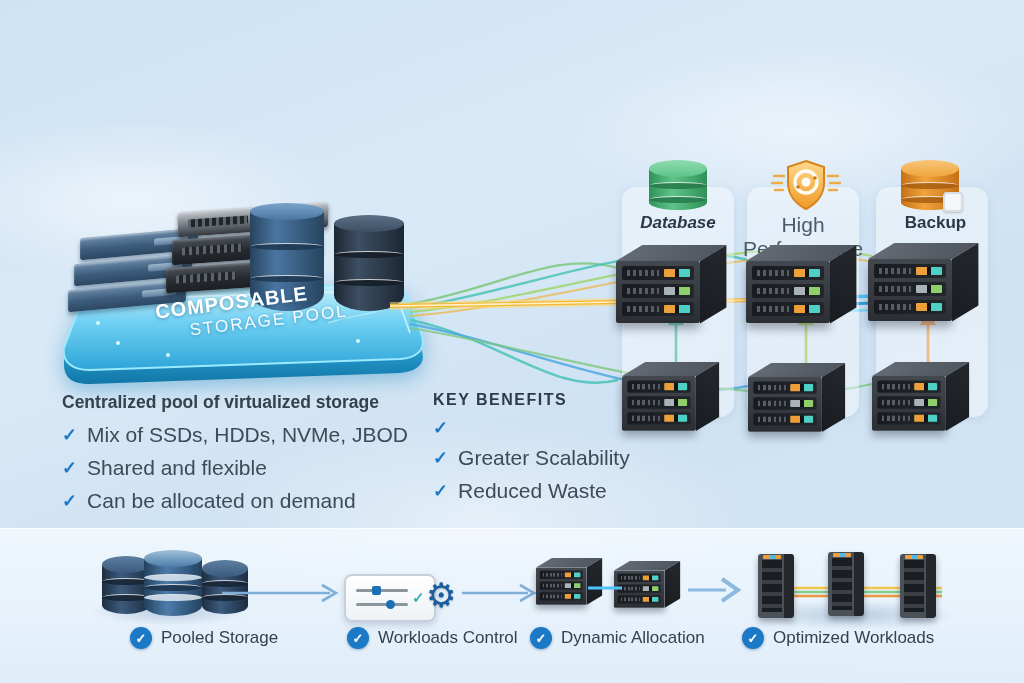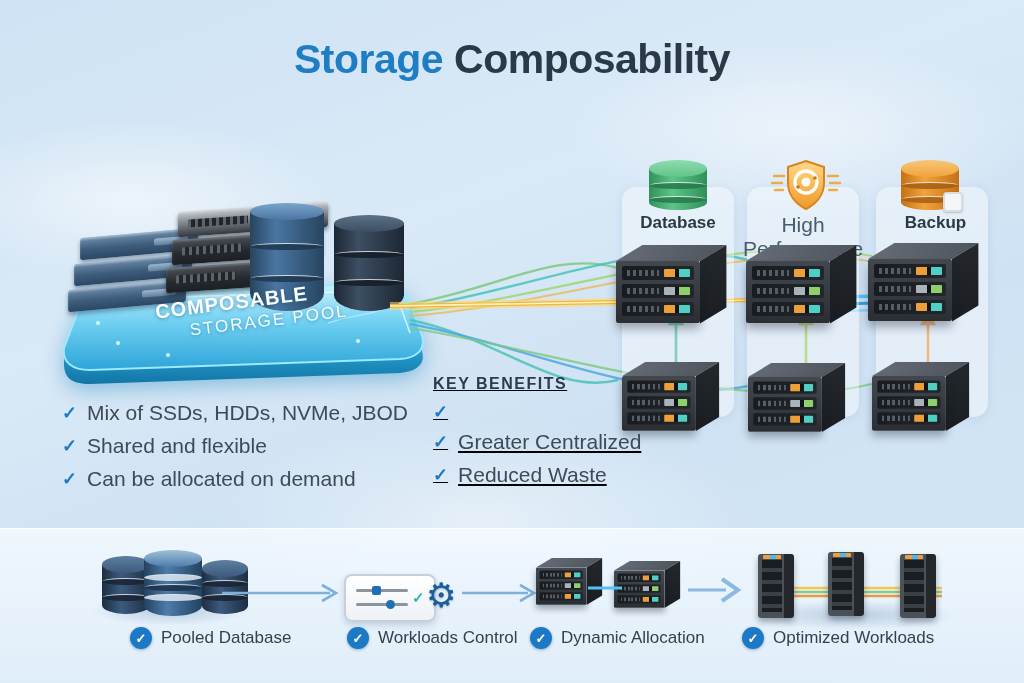--- a/index.html
+++ b/index.html
@@ -111,23 +111,20 @@
 </style>
 </head>
 <body>
 
 <div id="canvas">
 
   <div class="cloud" style="left:-80px;top:120px;width:420px;height:160px;background:radial-gradient(ellipse,rgba(255,255,255,.55),rgba(255,255,255,0) 70%);"></div>
   <div class="cloud" style="left:560px;top:40px;width:480px;height:180px;background:radial-gradient(ellipse,rgba(255,255,255,.5),rgba(255,255,255,0) 70%);"></div>
   <div class="cloud" style="left:200px;top:420px;width:560px;height:200px;background:radial-gradient(ellipse,rgba(255,255,255,.45),rgba(255,255,255,0) 70%);"></div>
 
-  <div class="title">
-    <span class="accent">Storage</span><span> Composability</span>
-  </div>
 
 
   <div class="pool-wrap">
     <svg class="pool-svg" width="420" height="150" viewBox="0 0 420 150">
       <defs>
         <linearGradient id="platTop" x1="0" y1="0" x2="0" y2="1">
           <stop offset="0" stop-color="#c9f0fd"></stop>
             <stop offset=".45" stop-color="#6fd0f2"></stop>
             <stop offset="1" stop-color="#2da4d8"></stop>
         </linearGradient>
@@ -262,21 +259,21 @@
   <div class="dbicon" style="left:901px;top:160px;">
     <div class="cyl" style="left:0;top:0;width:58px;height:52px;">
       <div class="body" style="height:42px;background:linear-gradient(90deg,#c57016,#f0a43c 40%,#c57016);"></div>
       <div class="top" style="background:linear-gradient(180deg,#f8c678,#f0a43c);"></div>
       <div class="band" style="top:22px;background:#a85e10;"></div>
       <div class="band" style="top:36px;background:#a85e10;"></div>
     </div>
     <div class="badge-sq"></div>
   </div>
 
-  <div class="col-label bold" style="left:622px;width:112px;">Database</div>
+  <div class="col-label bold" style="left:622px;width:112px;font-style:italic;">Database</div>
   <div class="col-label reg" style="left:737px;width:132px;">High Performance</div>
   <div class="col-label bold" style="left:876px;width:119px;">Backup</div>
 
   <div class="server" style="left:616px;top:245px;">
     <div class="t"></div>
       <div class="s"></div>
     <div class="f">
         <div class="slot"></div>
         <div class="slot"></div>
         <div class="slot"></div>
@@ -323,42 +320,43 @@
     <div class="t"></div>
       <div class="s"></div>
     <div class="f">
         <div class="slot"></div>
         <div class="slot"></div>
         <div class="slot"></div>
       </div>
   </div>
 
   <div class="check-block" style="left:62px;top:392px;">
+    <div class="check-title">Centralized pool of virtualized storage</div>
     <div class="check-row">
       <span class="check-mark">✓</span>
       <span class="check-text">Mix of SSDs, HDDs, NVMe, JBOD</span>
     </div>
     <div class="check-row">
       <span class="check-mark">✓</span>
       <span class="check-text">Shared and flexible</span>
     </div>
     <div class="check-row">
       <span class="check-mark">✓</span>
       <span class="check-text">Can be allocated on demand</span>
     </div>
   </div>
 
-  <div class="check-block" style="left:433px;top:375px;text-decoration:underline;">
+  <div class="check-block" style="left:433px;top:391px;">
     <div class="check-title" style="letter-spacing:1.5px;font-size:16px;color:#2d3b4a;">KEY BENEFITS</div>
     <div class="check-row">
       <span class="check-mark">✓</span>
     </div>
     <div class="check-row">
       <span class="check-mark">✓</span>
-      <span class="check-text">Greater Centralized</span>
+      <span class="check-text">Greater Scalability</span>
     </div>
     <div class="check-row">
       <span class="check-mark">✓</span>
       <span class="check-text">Reduced Waste</span>
     </div>
   </div>
 
   <div class="band"></div>
 
   <div class="shadow-ell" style="left:90px;top:596px;width:160px;height:30px;"></div>
@@ -439,21 +437,21 @@
       <line x1="0" y1="8" x2="180" y2="8" stroke="#7dc87d" stroke-width="2.4" opacity=".9"></line>
       <line x1="0" y1="12" x2="180" y2="12" stroke="#ef8f2e" stroke-width="2.4" opacity=".9"></line>
     </svg>
     <div class="tower" style="left:6px;top:2px;"></div>
     <div class="tower" style="left:76px;top:0;"></div>
     <div class="tower" style="left:148px;top:2px;"></div>
   </div>
 
   <div class="step-label" style="left:130px;">
     <span class="step-badge">✓</span>
-    <span class="step-text">Pooled Database</span>
+    <span class="step-text">Pooled Storage</span>
   </div>
   <div class="step-label" style="left:347px;">
     <span class="step-badge">✓</span>
     <span class="step-text">Workloads Control</span>
   </div>
   <div class="step-label" style="left:530px;">
     <span class="step-badge">✓</span>
     <span class="step-text">Dynamic Allocation</span>
   </div>
   <div class="step-label" style="left:742px;">

